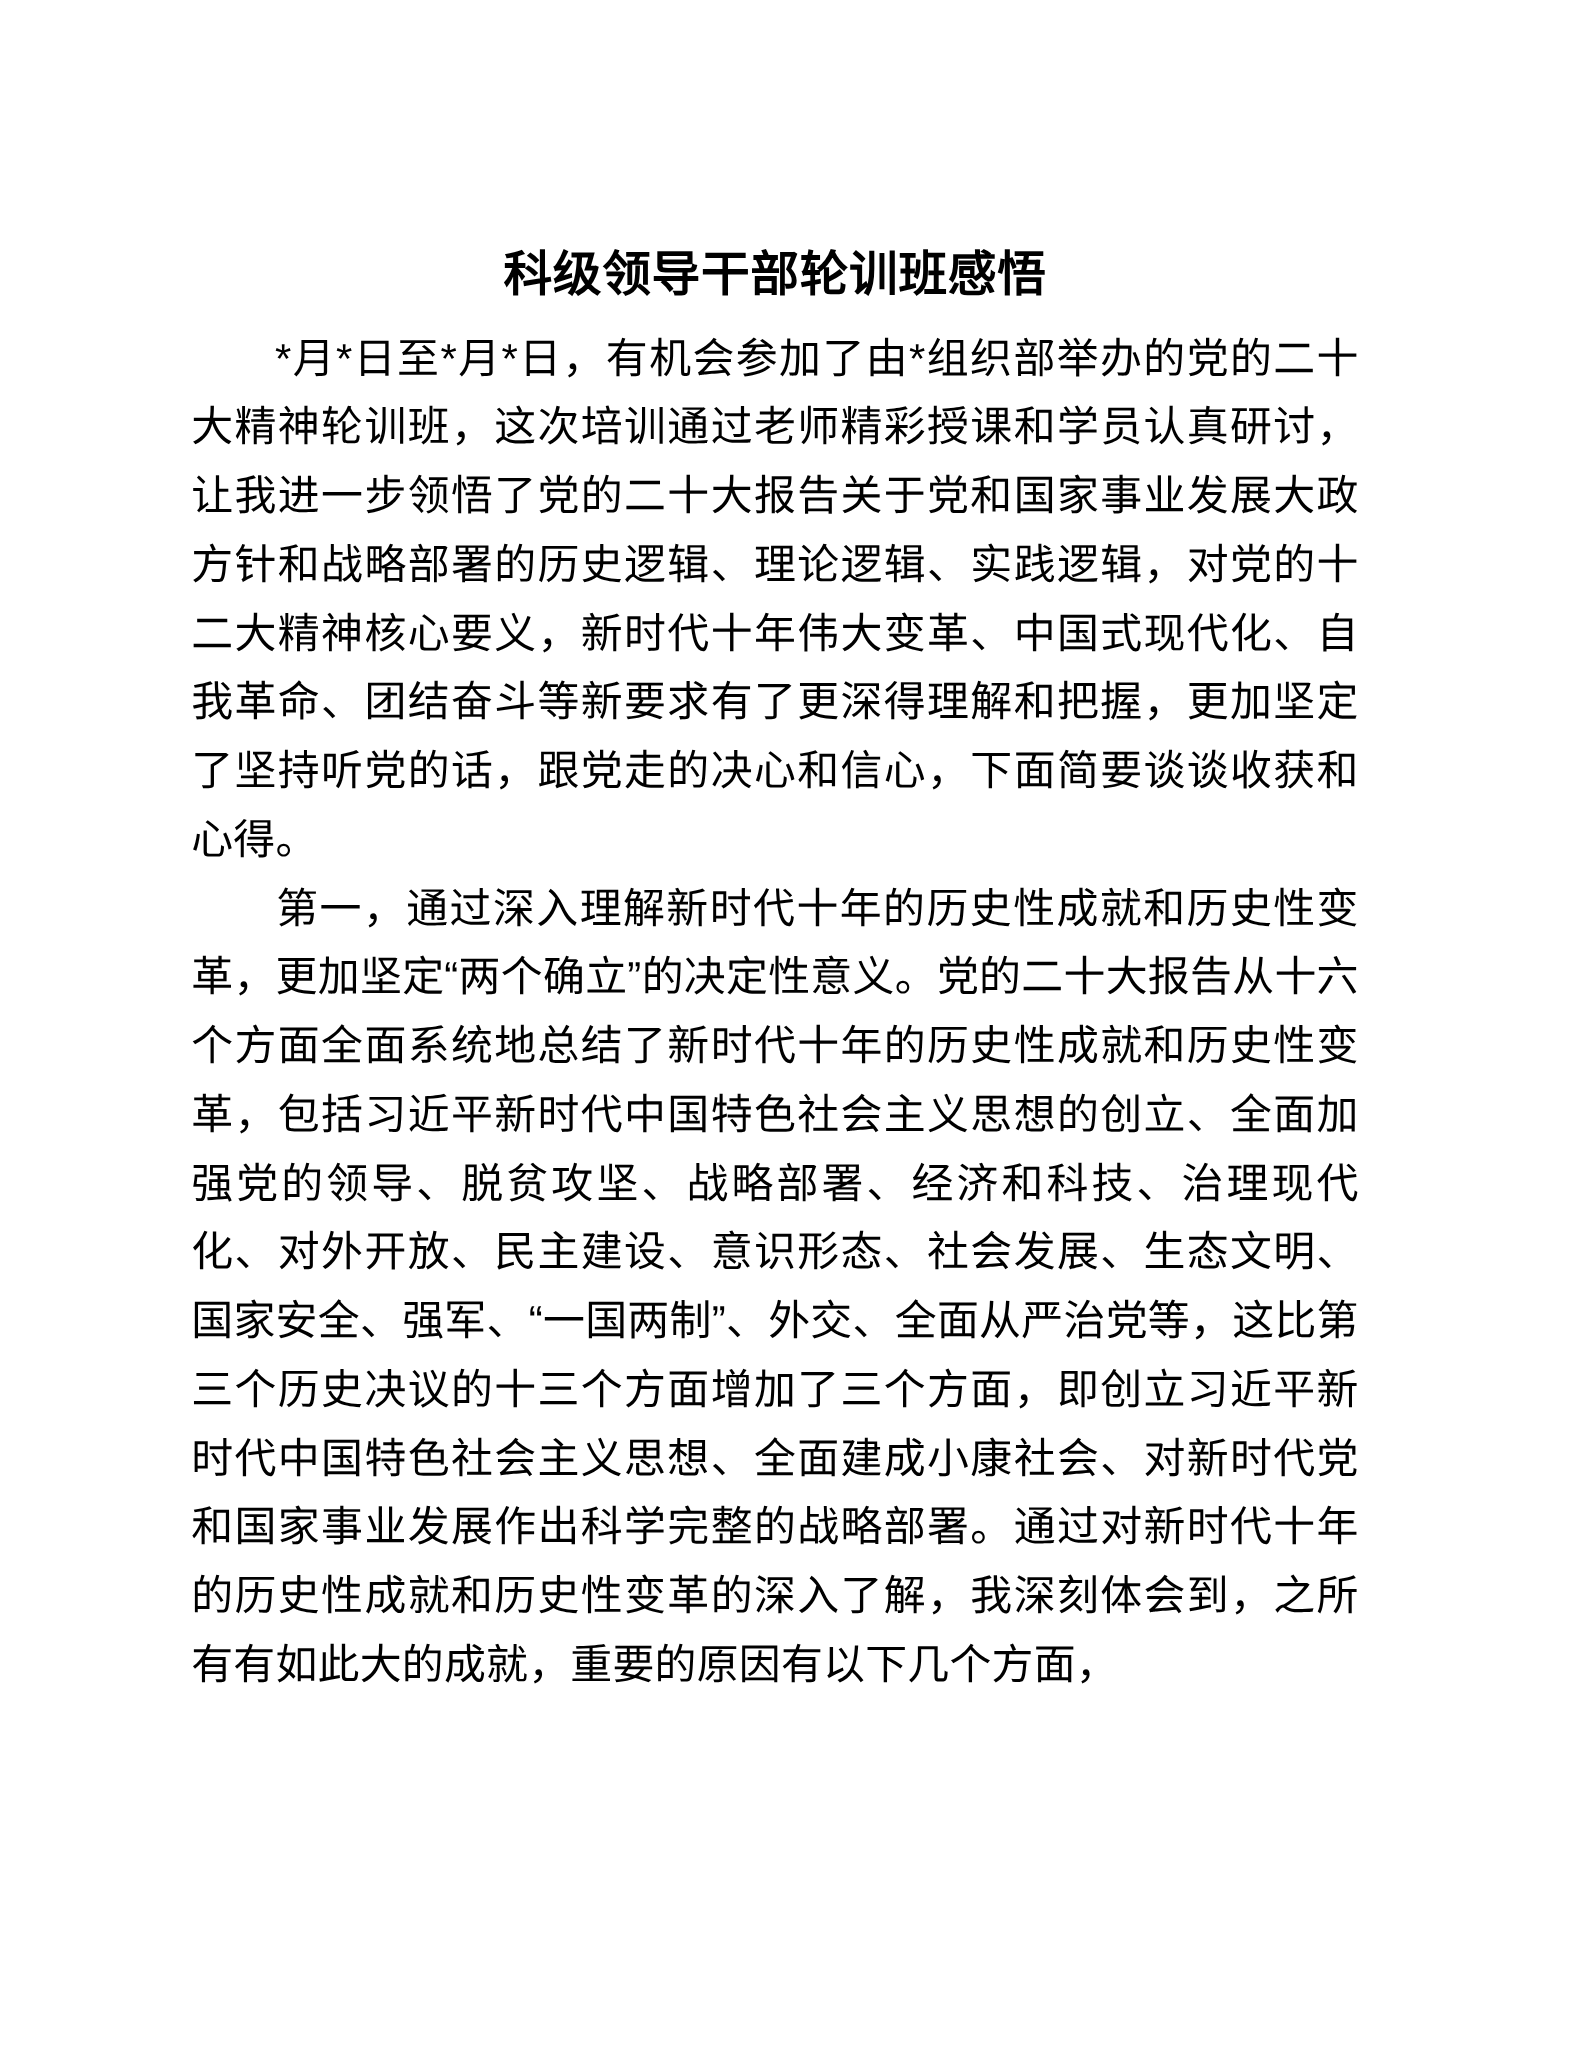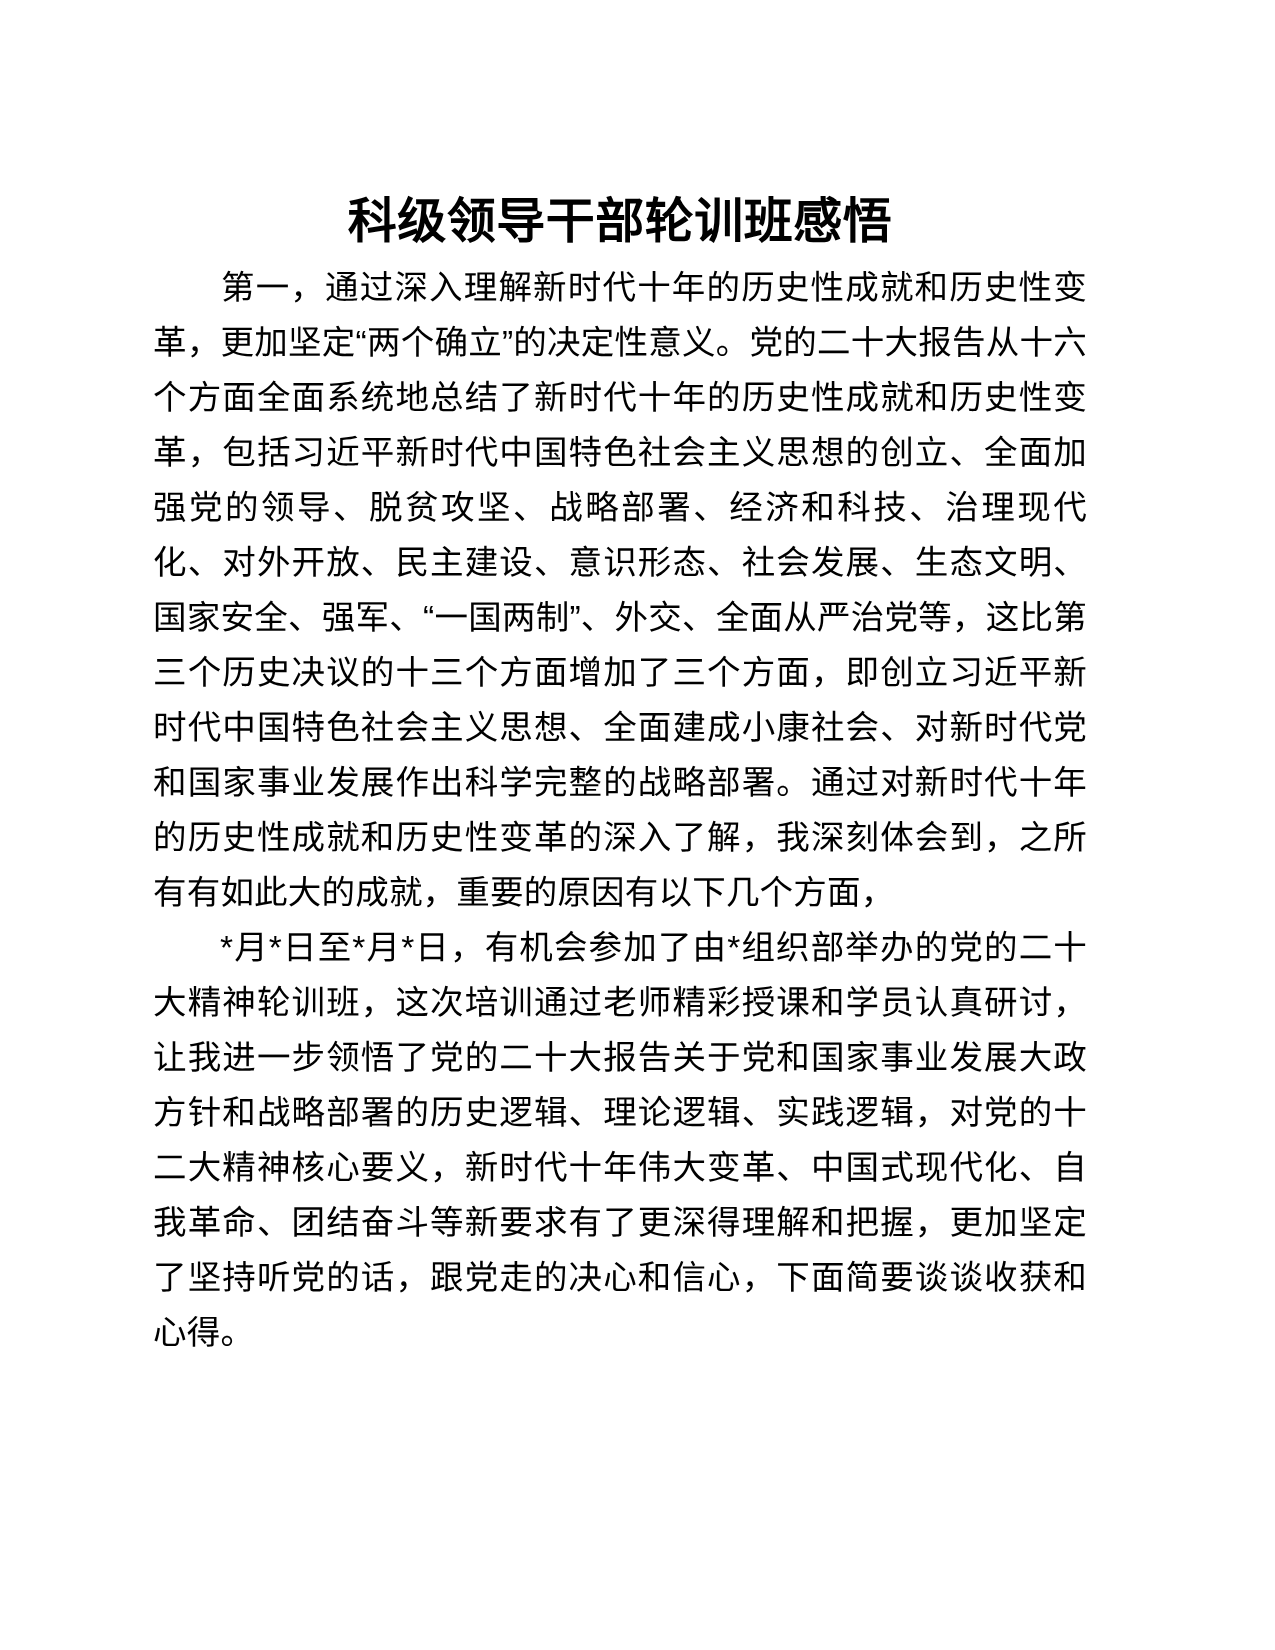--- a/index.html
+++ b/index.html
@@ -21,21 +21,21 @@
     overflow: hidden;
     box-sizing: border-box;
   }
   .content {
     position: absolute;
     left: 153px;
     top: 196px;
     width: 934px;
   }
   .doc-title {
-    font-size: 49px;
+    font-size: 39px;
     font-weight: bold;
     text-align: center;
     line-height: 50px;
     letter-spacing: 0.5px;
     margin: 0 0 14px 0;
     color: #000000;
     white-space: nowrap;
   }
   .para {
     font-size: 33.5px;
@@ -57,18 +57,18 @@
   }
 </style>
 </head>
 <body>
 
 <div class="page">
   <div class="content">
 
     <h1 class="doc-title">科级领导干部轮训班感悟</h1>
 
+    <p class="para"><span class="indent"></span><span>*月*日至*月*日，有机会参加了由*组织部举办的党的二十大精神轮训班，这次培训通过老师精彩授课和学员认真研讨，让我进一步领悟了党的二十大报告关于党和国家事业发展大政方针和战略部署的历史逻辑、理论逻辑、实践逻辑，对党的十二大精神核心要义，新时代十年伟大变革、中国式现代化、自我革命、团结奋斗等新要求有了更深得理解和把握，更加坚定了坚持听党的话，跟党走的决心和信心，下面简要谈谈收获和心得。</span></p>
+
     <p class="para"><span class="indent"></span><span>第一，通过深入理解新时代十年的历史性成就和历史性变革，更加坚定“两个确立”的决定性意义。党的二十大报告从十六个方面全面系统地总结了新时代十年的历史性成就和历史性变革，包括习近平新时代中国特色社会主义思想的创立、全面加强党的领导、脱贫攻坚、战略部署、经济和科技、治理现代化、对外开放、民主建设、意识形态、社会发展、生态文明、国家安全、强军、“一国两制”、外交、全面从严治党等，这比第三个历史决议的十三个方面增加了三个方面，即创立习近平新时代中国特色社会主义思想、全面建成小康社会、对新时代党和国家事业发展作出科学完整的战略部署。通过对新时代十年的历史性成就和历史性变革的深入了解，我深刻体会到，之所有有如此大的成就，重要的原因有以下几个方面，</span></p>
-
-    <p class="para"><span class="indent"></span><span>*月*日至*月*日，有机会参加了由*组织部举办的党的二十大精神轮训班，这次培训通过老师精彩授课和学员认真研讨，让我进一步领悟了党的二十大报告关于党和国家事业发展大政方针和战略部署的历史逻辑、理论逻辑、实践逻辑，对党的十二大精神核心要义，新时代十年伟大变革、中国式现代化、自我革命、团结奋斗等新要求有了更深得理解和把握，更加坚定了坚持听党的话，跟党走的决心和信心，下面简要谈谈收获和心得。</span></p>
 
   </div>
 </div>
 
 </body></html>

